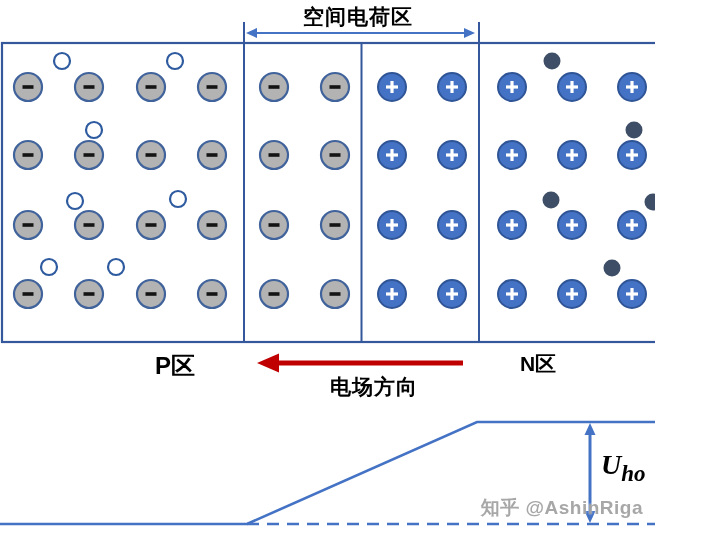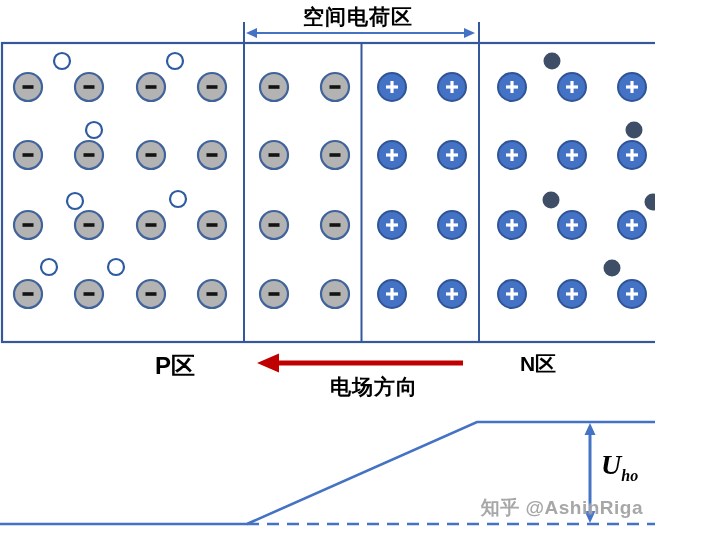--- a/index.html
+++ b/index.html
@@ -10,21 +10,21 @@
   .stage svg{position:absolute;left:0;top:0;}
   .lbl{position:absolute;color:#000;font-weight:bold;white-space:nowrap;}
   .title-top{left:358px;top:3px;font-size:21px;transform:translateX(-50%);letter-spacing:1px;}
   .p-label{left:175px;top:350px;font-size:24px;transform:translateX(-50%);}
   .n-label{left:538px;top:350px;font-size:21px;transform:translateX(-50%);text-align:center;}
   .field-label{left:374px;top:373px;font-size:21px;transform:translateX(-50%);letter-spacing:1px;}
   .uho{
     left:601px;top:449px;font-family:"Liberation Serif","DejaVu Serif",serif;
     font-style:italic;font-weight:bold;font-size:28px;
   }
-  .uho sub{font-size:16px;line-height:0;margin-top:24px;}
+  .uho sub{font-size:23px;line-height:0;margin-top:24px;}
   .watermark{
     right:12px;top:495px;font-size:19px;font-weight:bold;
     color:rgba(145,145,145,0.8);text-shadow:0 0 2px rgba(255,255,255,0.9);
     letter-spacing:0.5px;
   }
 </style>
 </head>
 <body>
 
 <div class="stage">

